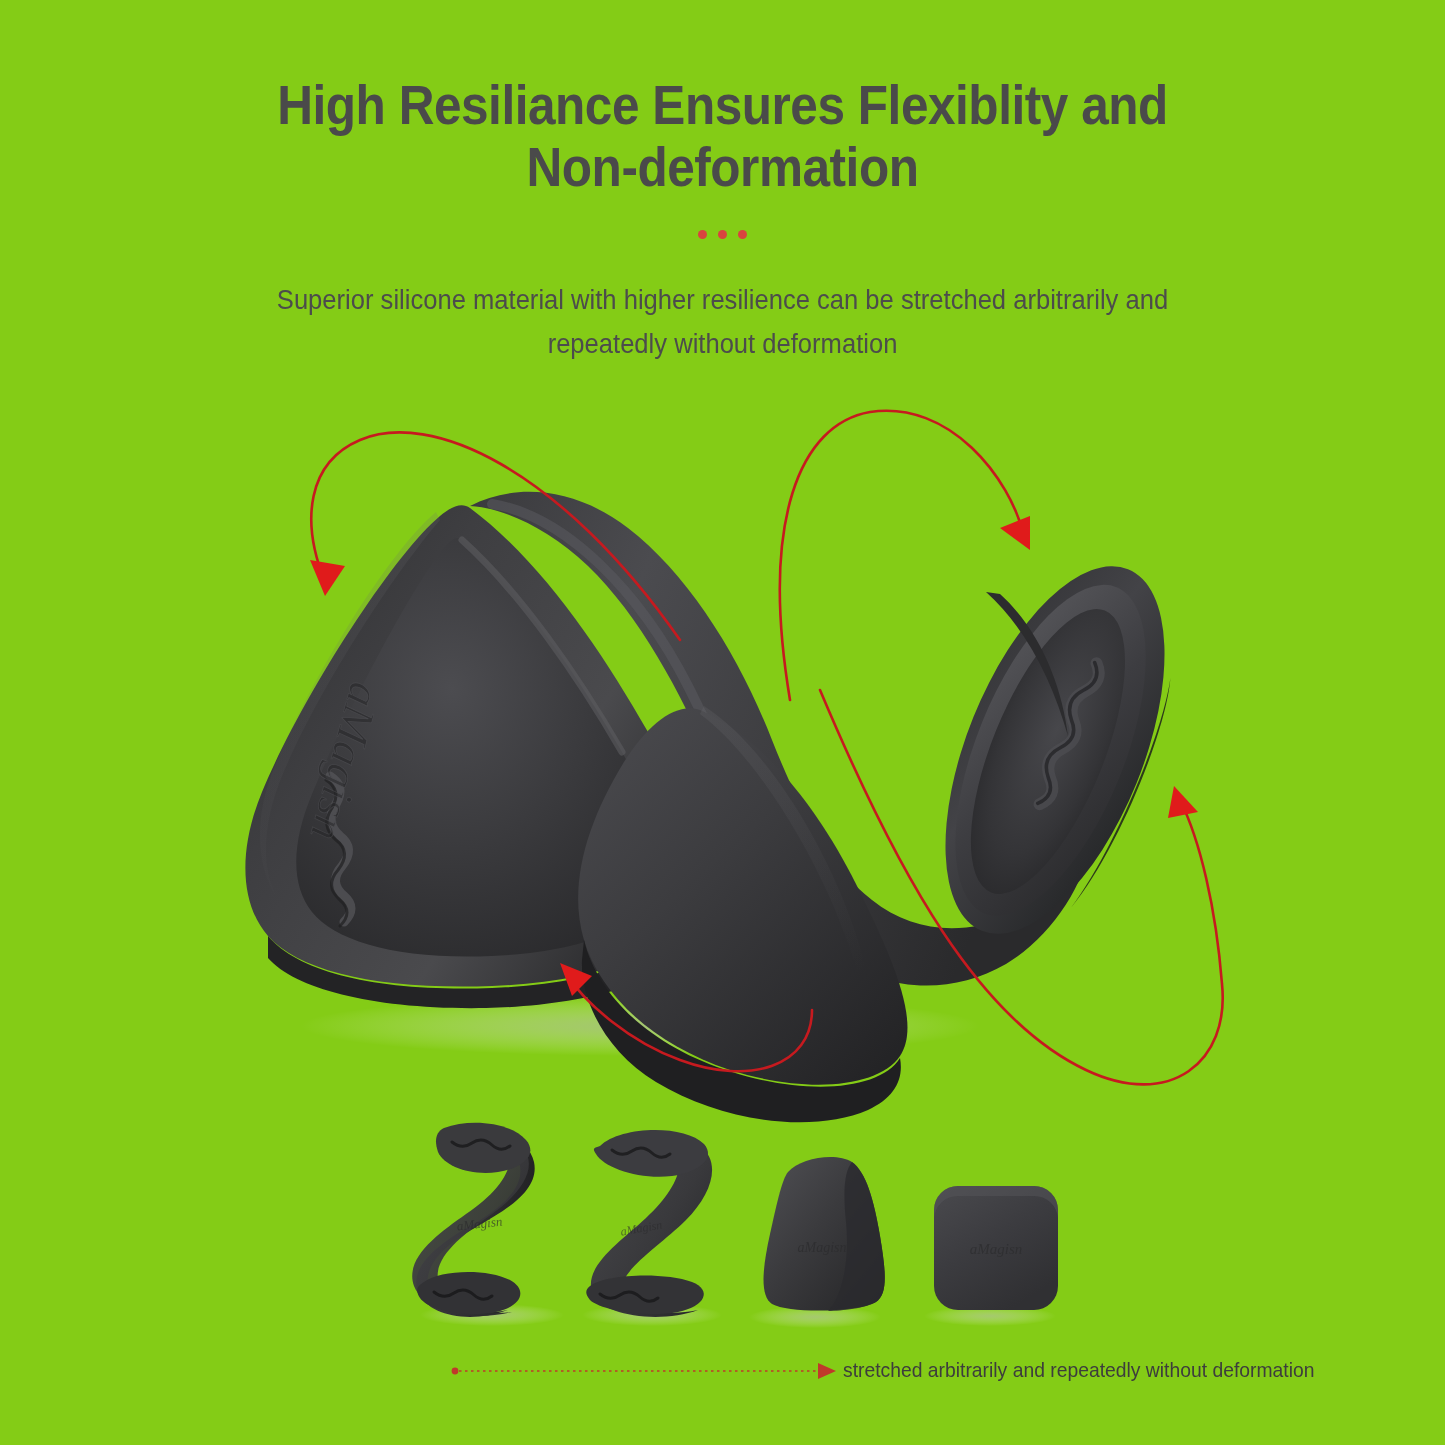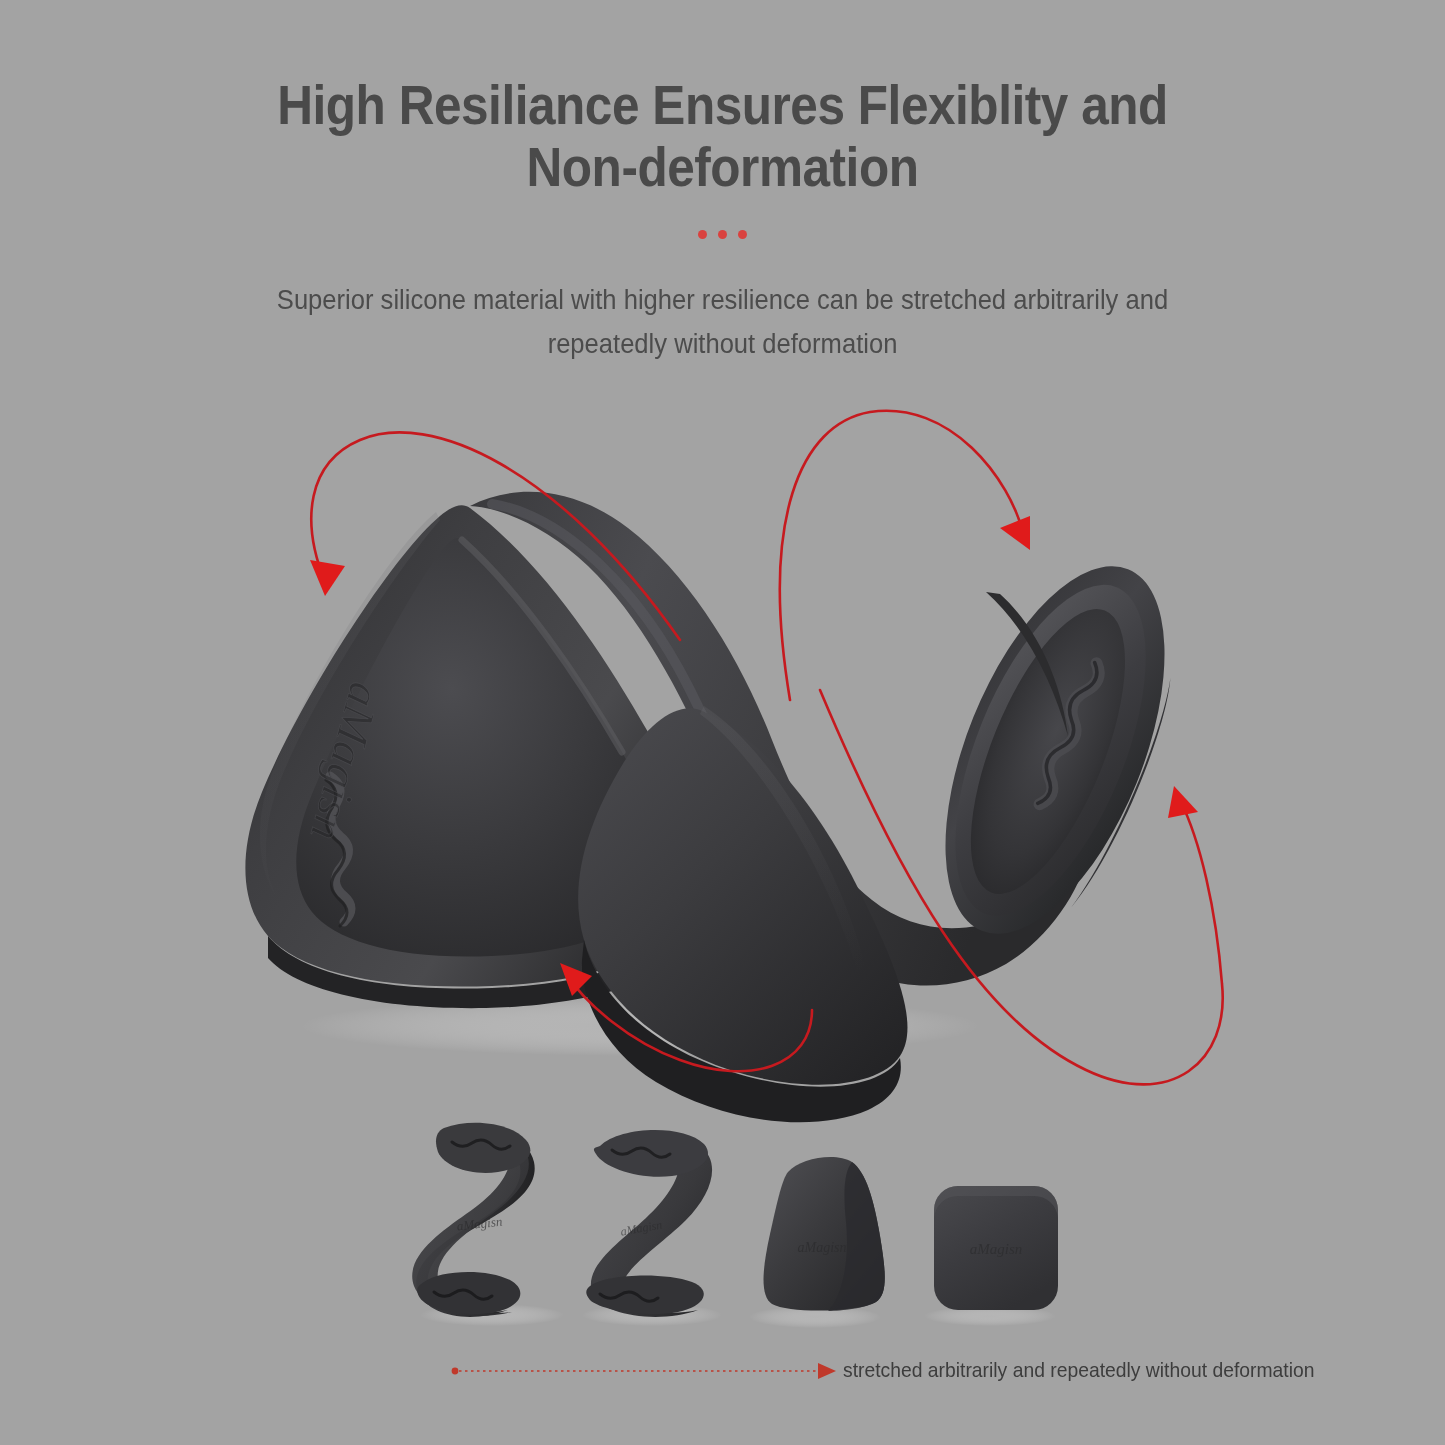--- a/index.html
+++ b/index.html
@@ -7,21 +7,21 @@
     padding: 0;
     background: #ffffff;
   }
   body {
     font-family: "Liberation Sans", sans-serif;
   }
   #page {
     position: relative;
     width: 1445px;
     height: 1445px;
-    background: #a3a3a3;
+    background: #84cc16;
     overflow: hidden;
   }
 
   
   .headline {
     position: absolute;
     left: 150px;
     top: 74px;
     width: 1145px;
     text-align: center;

